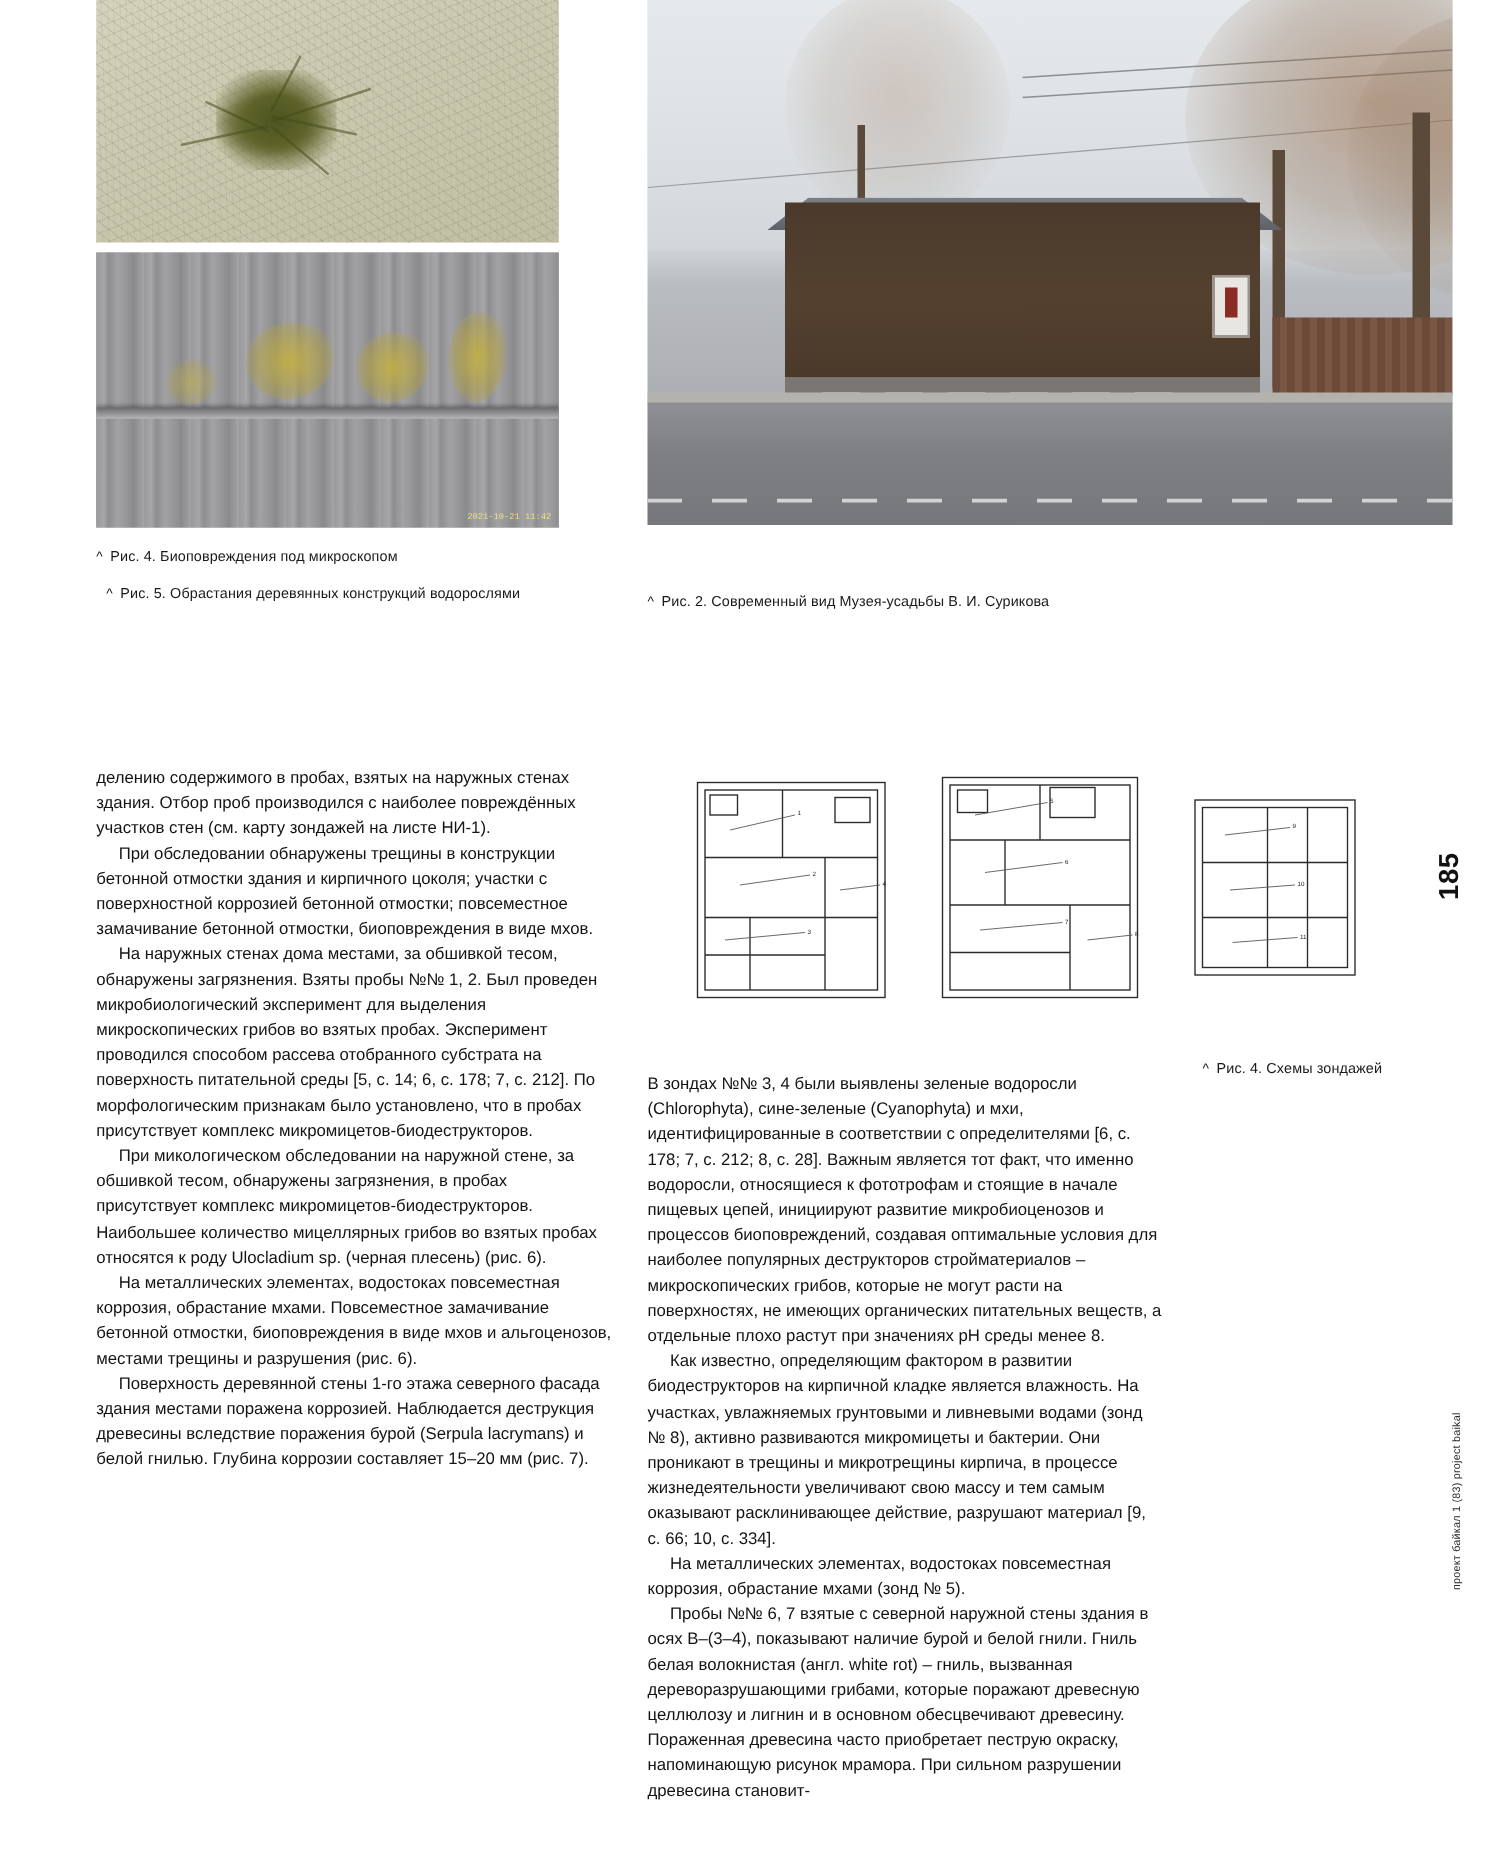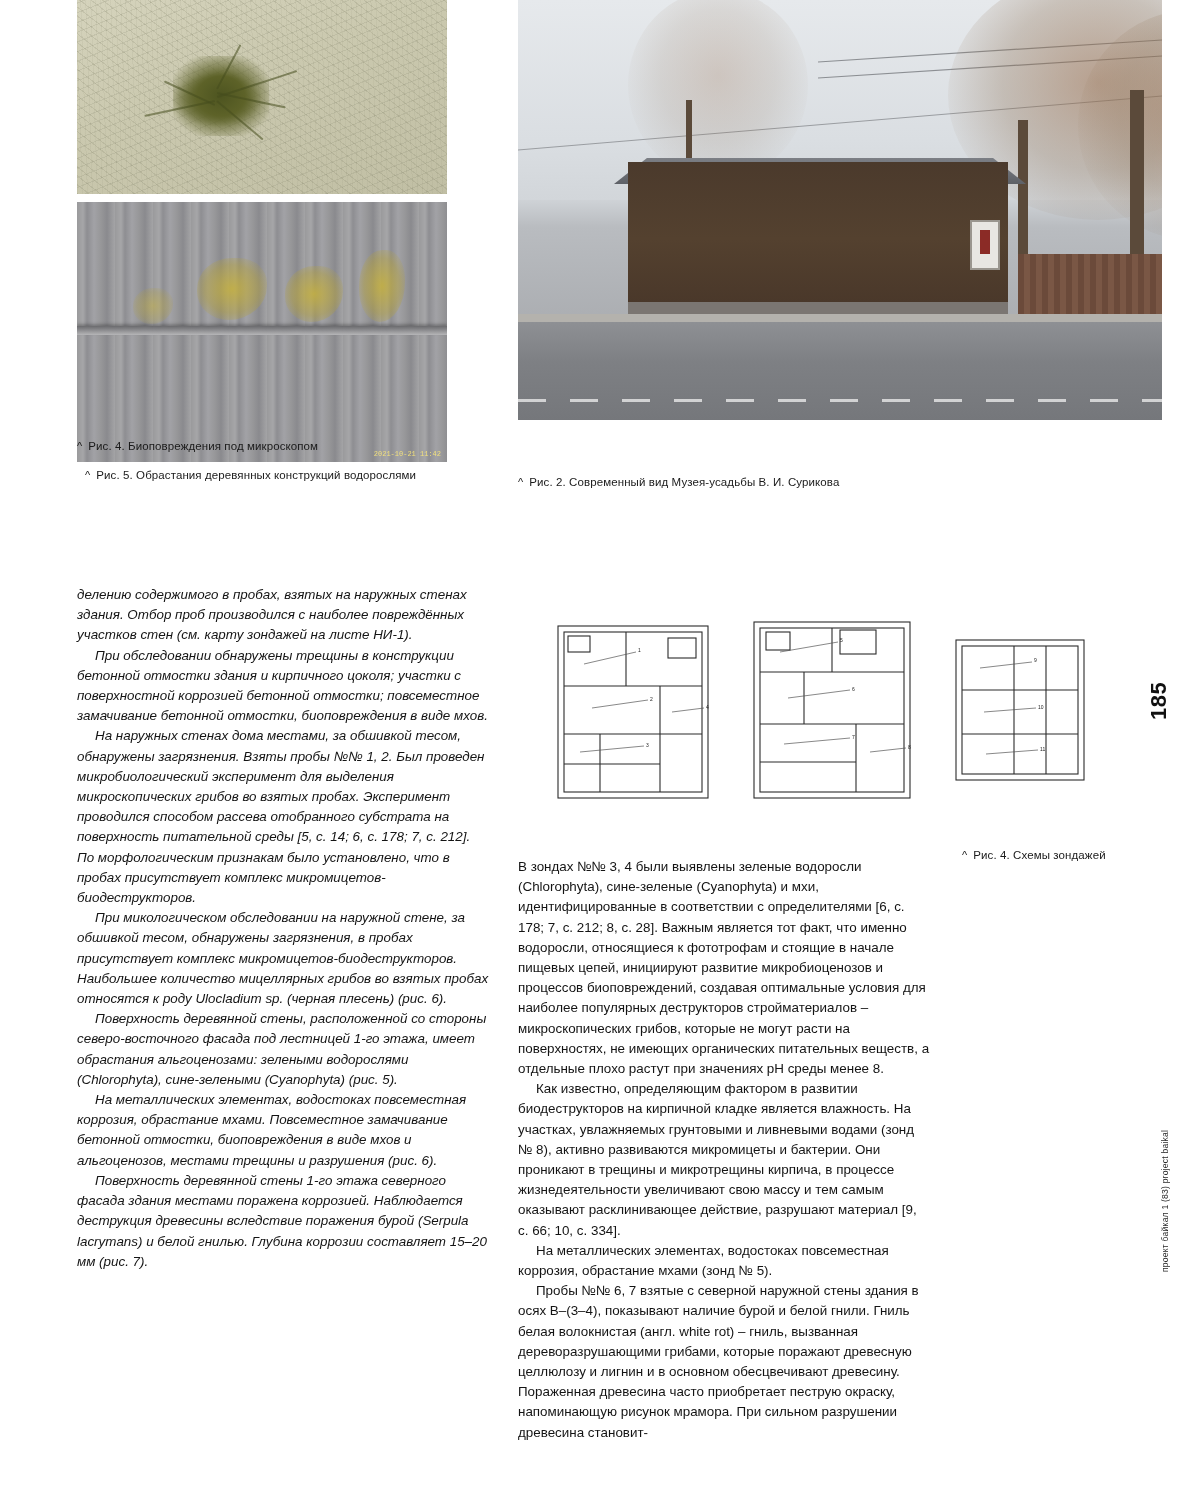--- a/index.html
+++ b/index.html
@@ -41,21 +41,21 @@
   #fig4 .tendril {
     position: absolute;
     background: rgba(70,76,30,0.55);
     transform-origin: 0 50%;
     height: 2px;
     border-radius: 2px;
   }
 
   
   #fig5 {
-    left: 77px; top: 202px; width: 370px; height: 260px;
+    left: 77px; top: 202px; width: 370px; height: 220px;
     background:
       repeating-linear-gradient(90deg,
         #9a9a9c 0px, #a6a6a8 6px, #8e8e92 10px, #a2a2a6 17px, #979799 24px, #8a8a8e 30px, #a4a4a6 38px),
       linear-gradient(180deg, #a8a8aa 0%, #9a9a9c 100%);
   }
   #fig5 .seam {
     position: absolute; left: 0; width: 100%; height: 9px;
     background: linear-gradient(180deg, #6b6b6e 0%, #8b8b8e 45%, #b6b6b8 100%);
     box-shadow: 0 -2px 3px rgba(0,0,0,0.25);
   }
@@ -140,21 +140,21 @@
   #cap3 { left: 962px; top: 849px; }
 
   
   .col {
     position: absolute;
     font-size: 13.4px;
     line-height: 20.2px;
     color: #141414;
     text-align: left;
   }
-  #colLeft { left: 77px; top: 585px; width: 412px; font-style: italic; }
+  #colLeft { left: 77px; top: 612px; width: 412px; }
   #colRight { left: 518px; top: 857px; width: 412px; }
   .col p { margin: 0; }
   .col p + p { text-indent: 18px; }
 
   
   #pageNum {
     position: absolute;
     left: 1146px; top: 720px;
     font-size: 22px;
     font-weight: 700;
@@ -326,21 +326,20 @@
 </div>
 <div class="caption" id="cap3">
   <span class="mark">^</span><span>Рис. 4. Схемы зондажей</span>
 </div>
 
 <div class="col" id="colLeft">
   <p>делению содержимого в пробах, взятых на наружных стенах здания. Отбор проб производился с наиболее повреждённых участков стен (см. карту зондажей на листе НИ-1).</p>
   <p>При обследовании обнаружены трещины в конструкции бетонной отмостки здания и кирпичного цоколя; участки с поверхностной коррозией бетонной отмостки; повсеместное замачивание бетонной отмостки, биоповреждения в виде мхов.</p>
   <p>На наружных стенах дома местами, за обшивкой тесом, обнаружены загрязнения. Взяты пробы №№ 1, 2. Был проведен микробиологический эксперимент для выделения микроскопических грибов во взятых пробах. Эксперимент проводился способом рассева отобранного субстрата на поверхность питательной среды [5, с. 14; 6, с. 178; 7, с. 212]. По морфологическим признакам было установлено, что в пробах присутствует комплекс микромицетов-биодеструкторов.</p>
   <p>При микологическом обследовании на наружной стене, за обшивкой тесом, обнаружены загрязнения, в пробах присутствует комплекс микромицетов-биодеструкторов. Наибольшее количество мицеллярных грибов во взятых пробах относятся к роду Ulocladium sp. (черная плесень) (рис. 6).</p>
-  <p>Поверхность деревянной стены, расположенной со стороны северо-восточного фасада под лестницей 1-го этажа, имеет обрастания альгоценозами: зелеными водорослями (Chlorophyta), сине-зелеными (Cyanophyta) (рис. 5).</p>
   <p>На металлических элементах, водостоках повсеместная коррозия, обрастание мхами. Повсеместное замачивание бетонной отмостки, биоповреждения в виде мхов и альгоценозов, местами трещины и разрушения (рис. 6).</p>
   <p>Поверхность деревянной стены 1-го этажа северного фасада здания местами поражена коррозией. Наблюдается деструкция древесины вследствие поражения бурой (Serpula lacrymans) и белой гнилью. Глубина коррозии составляет 15–20 мм (рис. 7).</p>
 </div>
 
 <div class="col" id="colRight">
   <p>В зондах №№ 3, 4 были выявлены зеленые водоросли (Chlorophyta), сине-зеленые (Cyanophyta) и мхи, идентифицированные в соответствии с определителями [6, с. 178; 7, с. 212; 8, с. 28]. Важным является тот факт, что именно водоросли, относящиеся к фототрофам и стоящие в начале пищевых цепей, инициируют развитие микробиоценозов и процессов биоповреждений, создавая оптимальные условия для наиболее популярных деструкторов стройматериалов – микроскопических грибов, которые не могут расти на поверхностях, не имеющих органических питательных веществ, а отдельные плохо растут при значениях pH среды менее 8.</p>
   <p>Как известно, определяющим фактором в развитии биодеструкторов на кирпичной кладке является влажность. На участках, увлажняемых грунтовыми и ливневыми водами (зонд № 8), активно развиваются микромицеты и бактерии. Они проникают в трещины и микротрещины кирпича, в процессе жизнедеятельности увеличивают свою массу и тем самым оказывают расклинивающее действие, разрушают материал [9, с. 66; 10, с. 334].</p>
   <p>На металлических элементах, водостоках повсеместная коррозия, обрастание мхами (зонд № 5).</p>
   <p>Пробы №№ 6, 7 взятые с северной наружной стены здания в осях В–(3–4), показывают наличие бурой и белой гнили. Гниль белая волокнистая (англ. white rot) – гниль, вызванная дереворазрушающими грибами, которые поражают древесную целлюлозу и лигнин и в основном обесцвечивают древесину. Пораженная древесина часто приобретает пеструю окраску, напоминающую рисунок мрамора. При сильном разрушении древесина становит-</p>
 </div>

